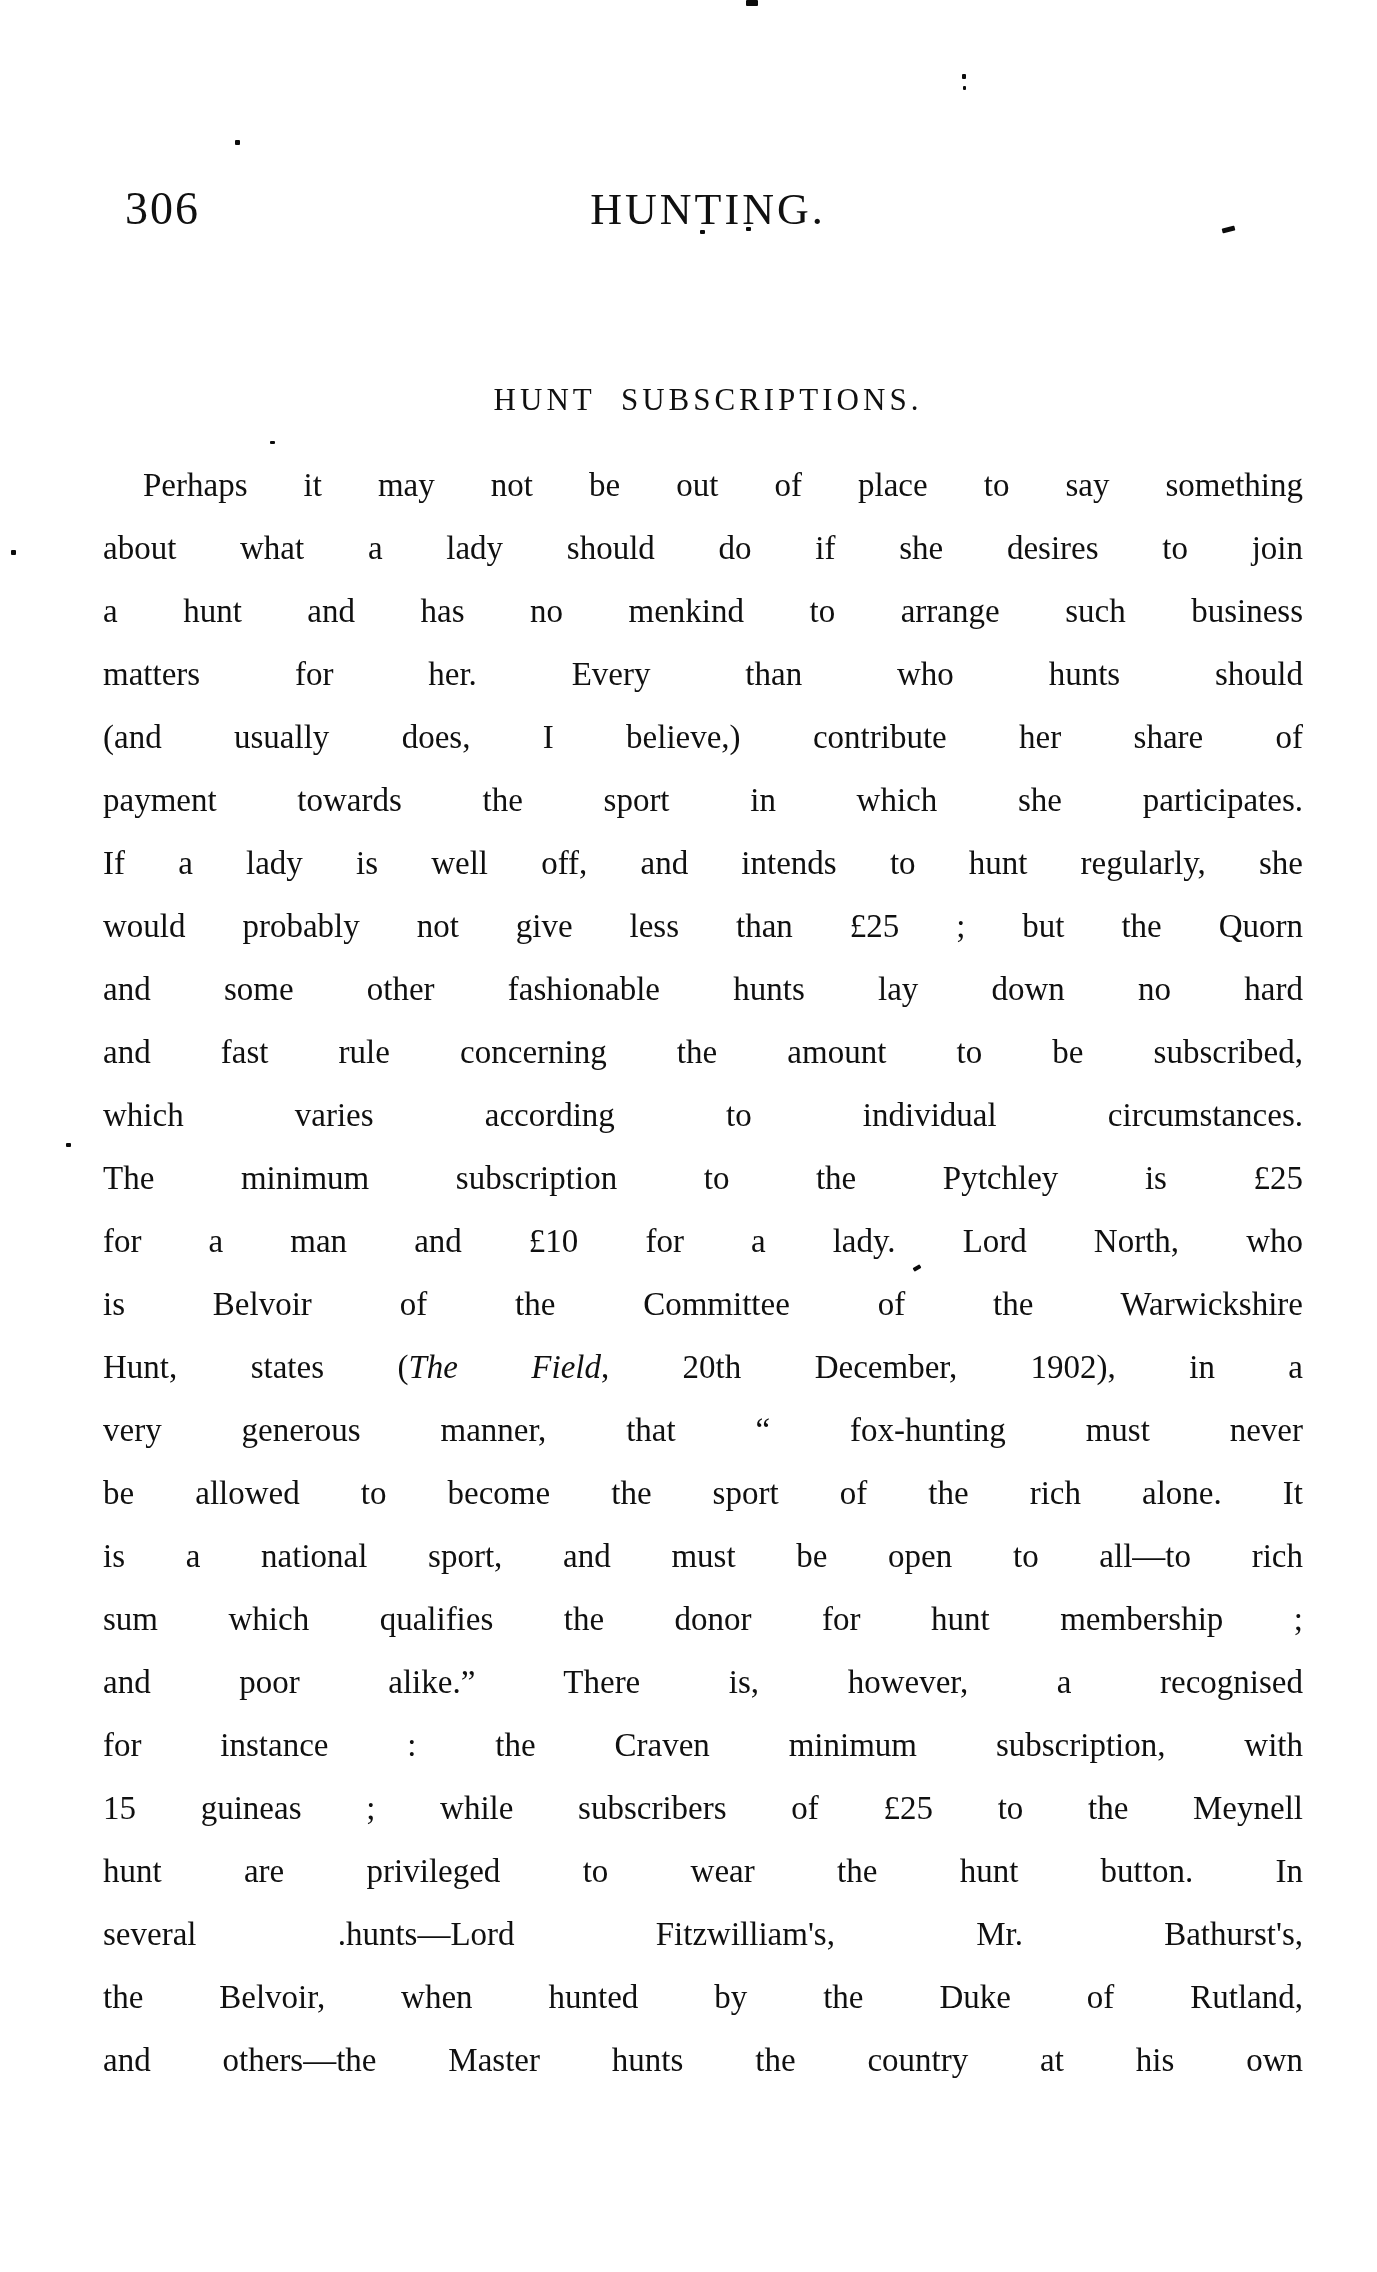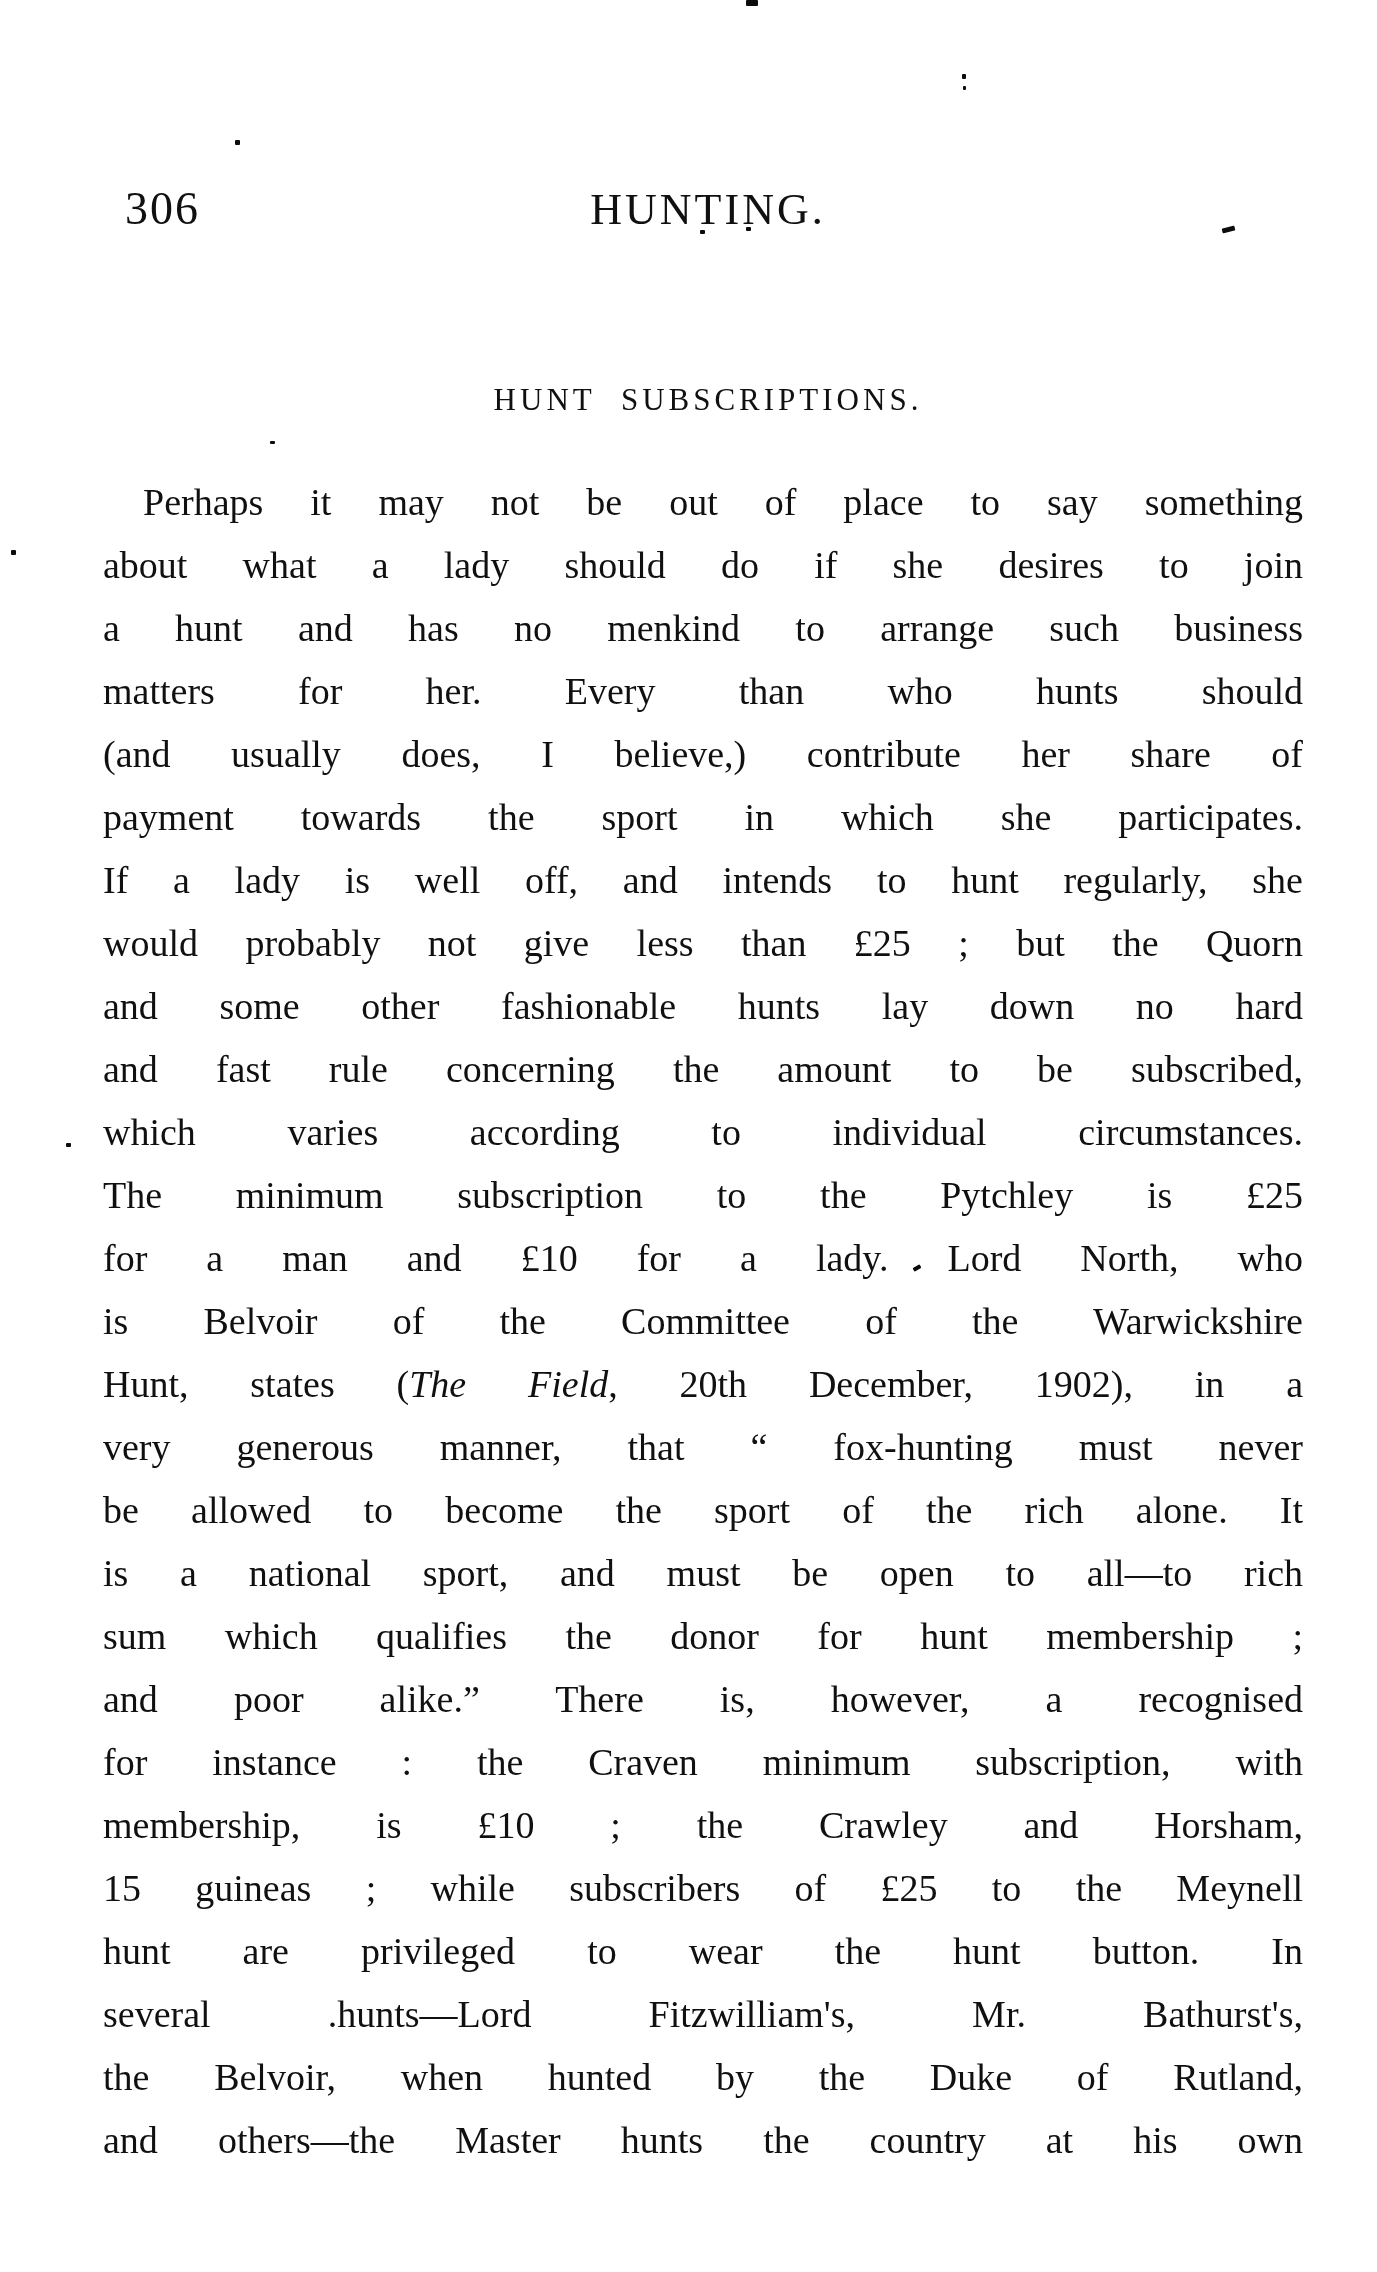--- a/index.html
+++ b/index.html
@@ -43,23 +43,23 @@
     text-align: center;
     font-weight: normal;
     font-size: 31px;
     line-height: 36px;
     letter-spacing: 4px;
     word-spacing: 14px;
   }
   .paragraph {
     position: absolute;
     left: 103px;
-    top: 471px;
+    top: 454px;
     width: 1200px;
-    font-size: 38px;
+    font-size: 33px;
     line-height: 63px;
   }
   .line {
     height: 63px;
     text-align: justify;
     text-align-last: justify;
     text-justify: inter-word;
   }
   .line.indent { padding-left: 40px; }
   .italic { font-style: italic; }
@@ -91,21 +91,20 @@
       <div class="line"><span class="">The minimum subscription to the Pytchley is £25</span></div>
       <div class="line"><span class="">for a man and £10 for a lady.  Lord North, who</span></div>
       <div class="line"><span class="">is Belvoir of the Committee of the Warwickshire</span></div>
       <div class="line"><span class="">Hunt, states (</span><span class="italic">The Field</span><span class="">, 20th December, 1902), in a</span></div>
       <div class="line"><span class="">very generous manner, that “ fox-hunting must never</span></div>
       <div class="line"><span class="">be allowed to become the sport of the rich alone.  It</span></div>
       <div class="line"><span class="">is a national sport, and must be open to all—to rich</span></div>
       <div class="line"><span class="">sum which qualifies the donor for hunt membership ;</span></div>
       <div class="line"><span class="">and poor alike.”  There is, however, a recognised</span></div>
       <div class="line"><span class="">for instance :  the Craven minimum subscription, with</span></div>
-      <div class="line"><span class="">membership, is £10 ;  the Crawley and Horsham,</span></div>
       <div class="line"><span class="">15 guineas ; while subscribers of £25 to the Meynell</span></div>
       <div class="line"><span class="">hunt are privileged to wear the hunt button.  In</span></div>
       <div class="line"><span class="">several .hunts—Lord Fitzwilliam's, Mr. Bathurst's,</span></div>
       <div class="line"><span class="">the Belvoir, when hunted by the Duke of Rutland,</span></div>
       <div class="line"><span class="">and others—the Master hunts the country at his own</span></div>
     </div>
   <div id="specks">
       <div class="speck" style="left: 746px; top: 0px; width: 12px; height: 6px;"></div>
       <div class="speck" style="left: 962px; top: 74px; width: 4px; height: 5px;"></div>
       <div class="speck" style="left: 963px; top: 86px; width: 3px; height: 4px;"></div>

